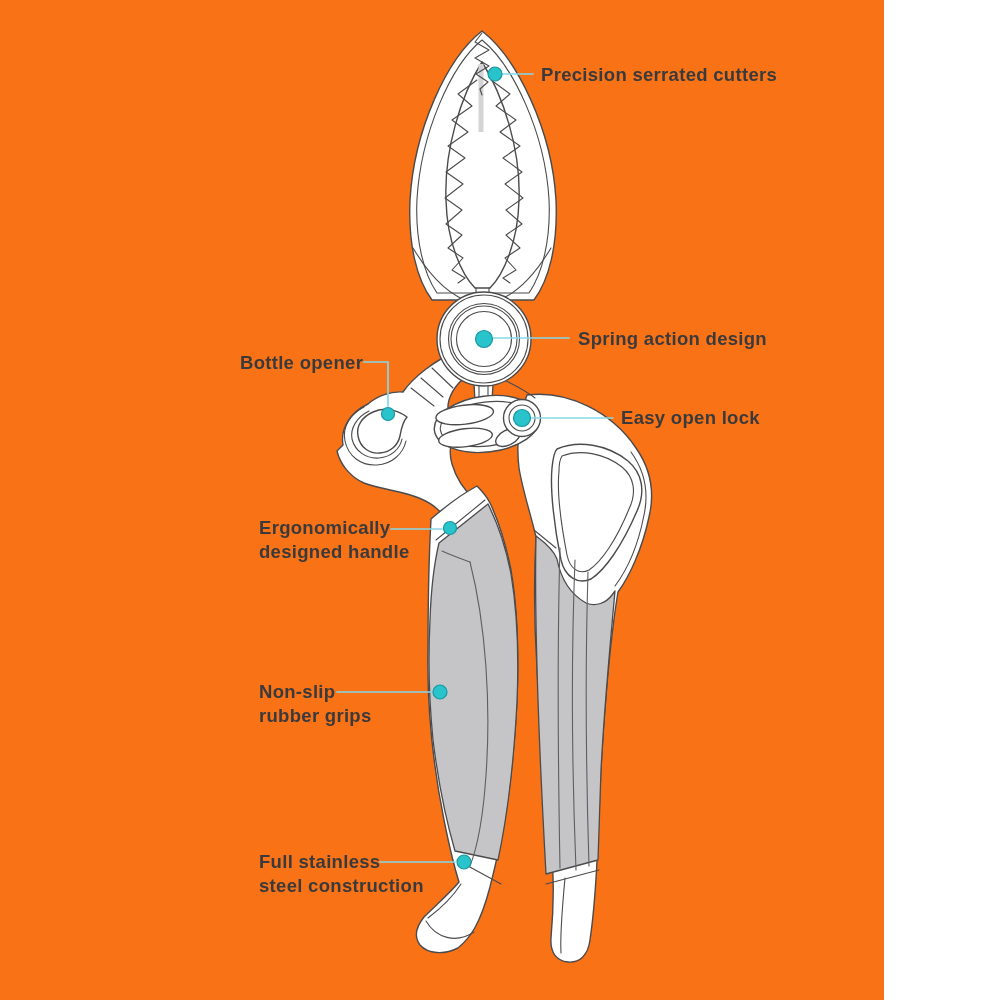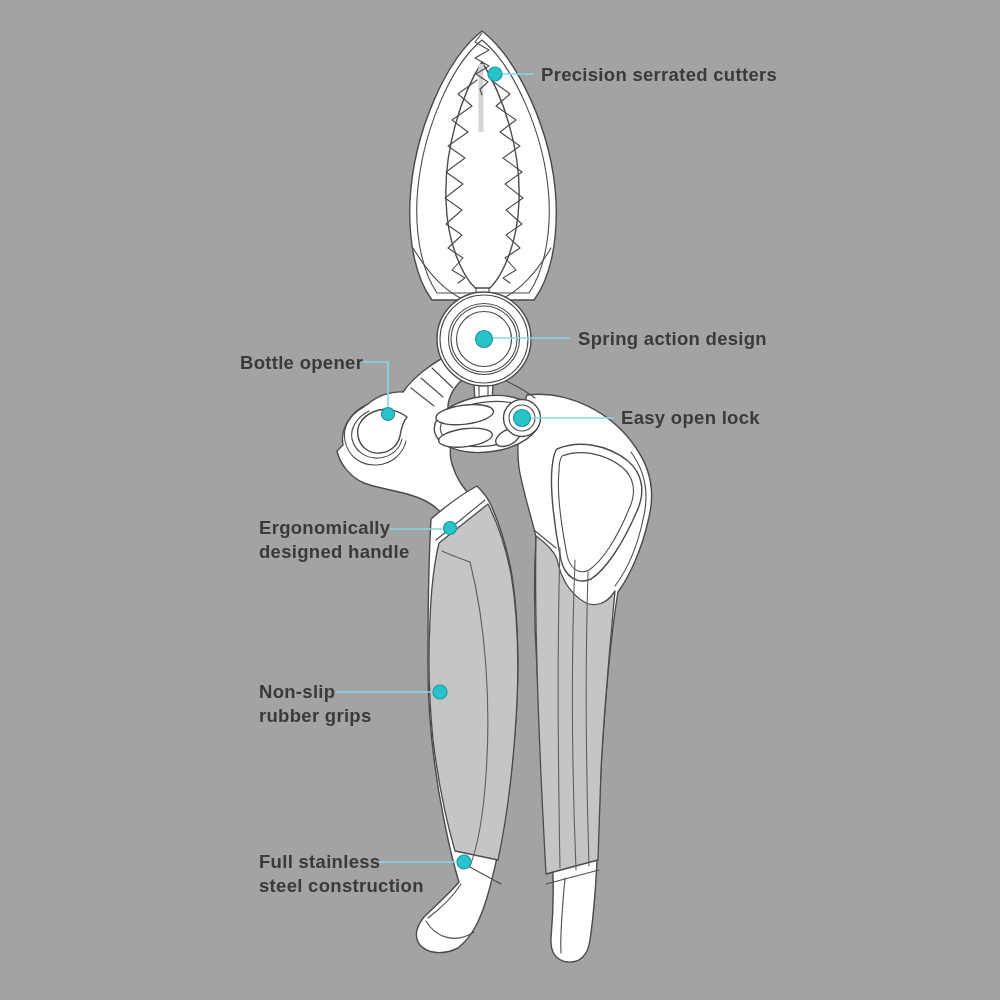--- a/index.html
+++ b/index.html
@@ -1,16 +1,16 @@
 <!DOCTYPE html>
 <html><head>
 <meta charset="utf-8">
 <style>
   html,body{margin:0;padding:0;background:#ffffff;}
-  .stage{position:relative;width:1000px;height:1000px;background:#a3a3a3;overflow:hidden;}
+  .stage{position:relative;width:884px;height:1000px;background:#f97316;overflow:hidden;}
   svg{display:block;}
   .lbl{font:700 18.5px "Liberation Sans", sans-serif;fill:#3a3a3c;letter-spacing:.3px;}
   .outline{fill:#ffffff;stroke:#4b4b4d;stroke-width:1.4;stroke-linejoin:round;}
   .thin{fill:none;stroke:#4b4b4d;stroke-width:1.1;stroke-linejoin:round;stroke-linecap:round;}
   .grip{fill:#c5c5c7;stroke:#4b4b4d;stroke-width:1.3;stroke-linejoin:round;}
   .facet{fill:none;stroke:#5f5f61;stroke-width:1.1;stroke-linecap:round;}
   .leader{stroke-width:1.7;fill:none;stroke-linecap:round;}
   .dot{stroke:#1898a2;stroke-width:1.2;}
 </style>
 </head>

